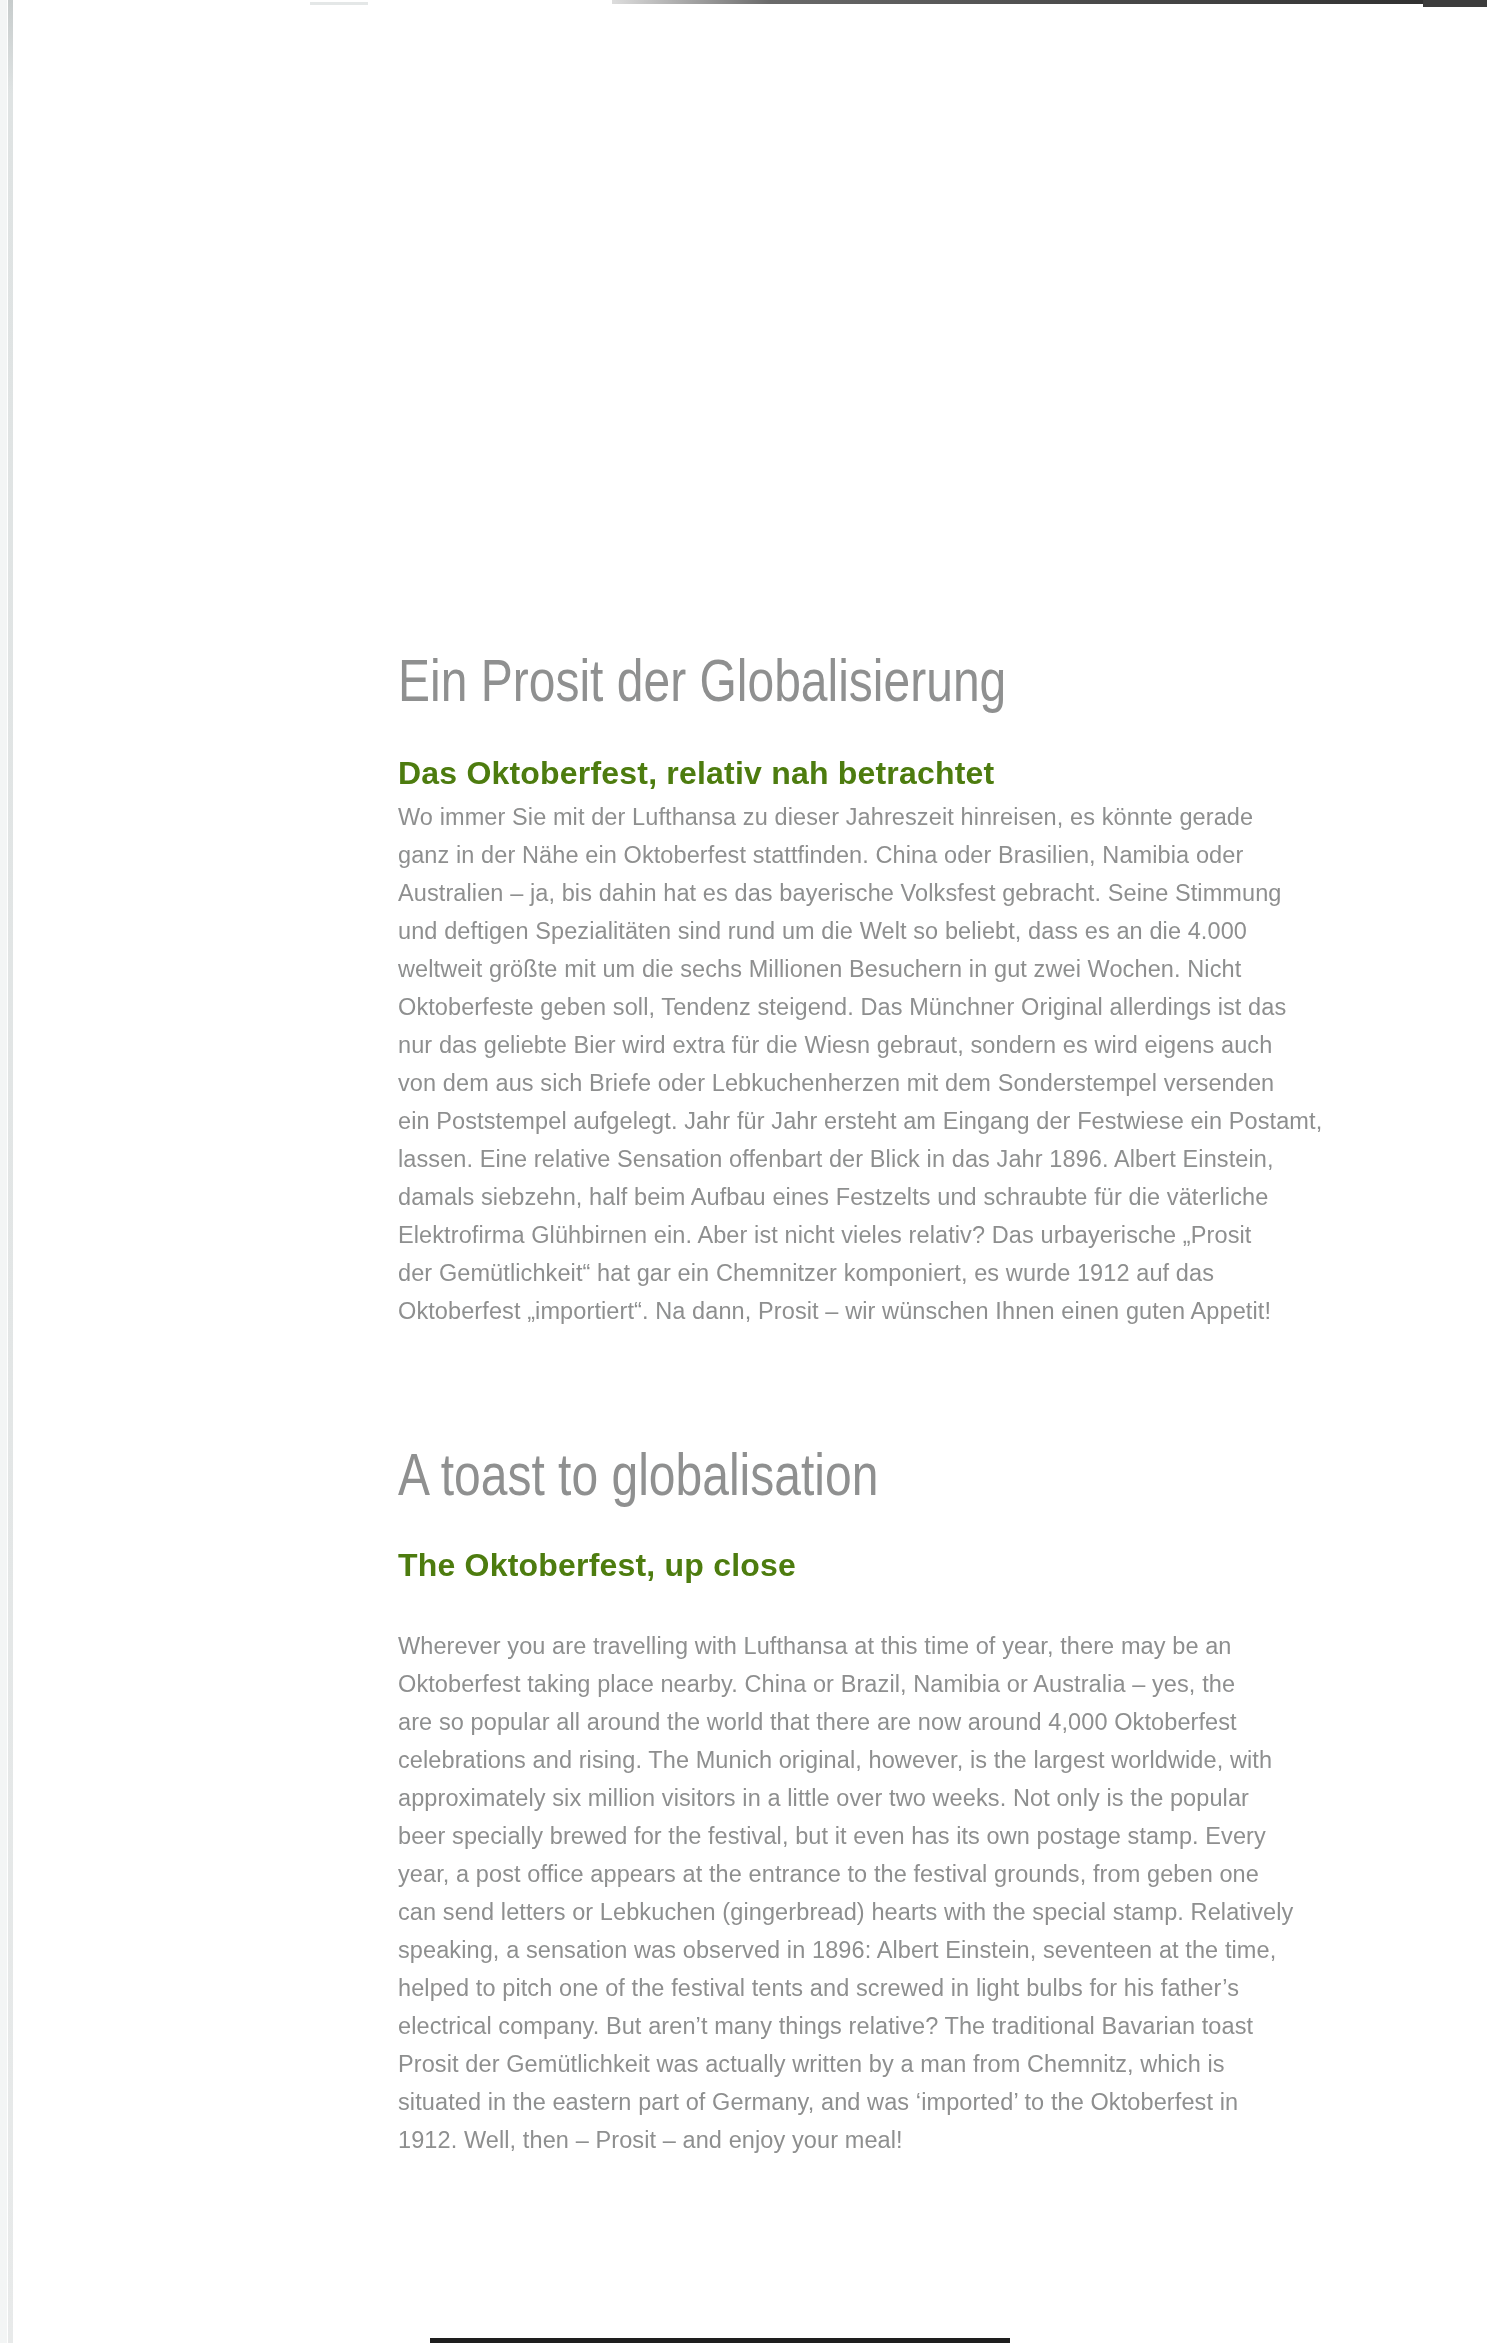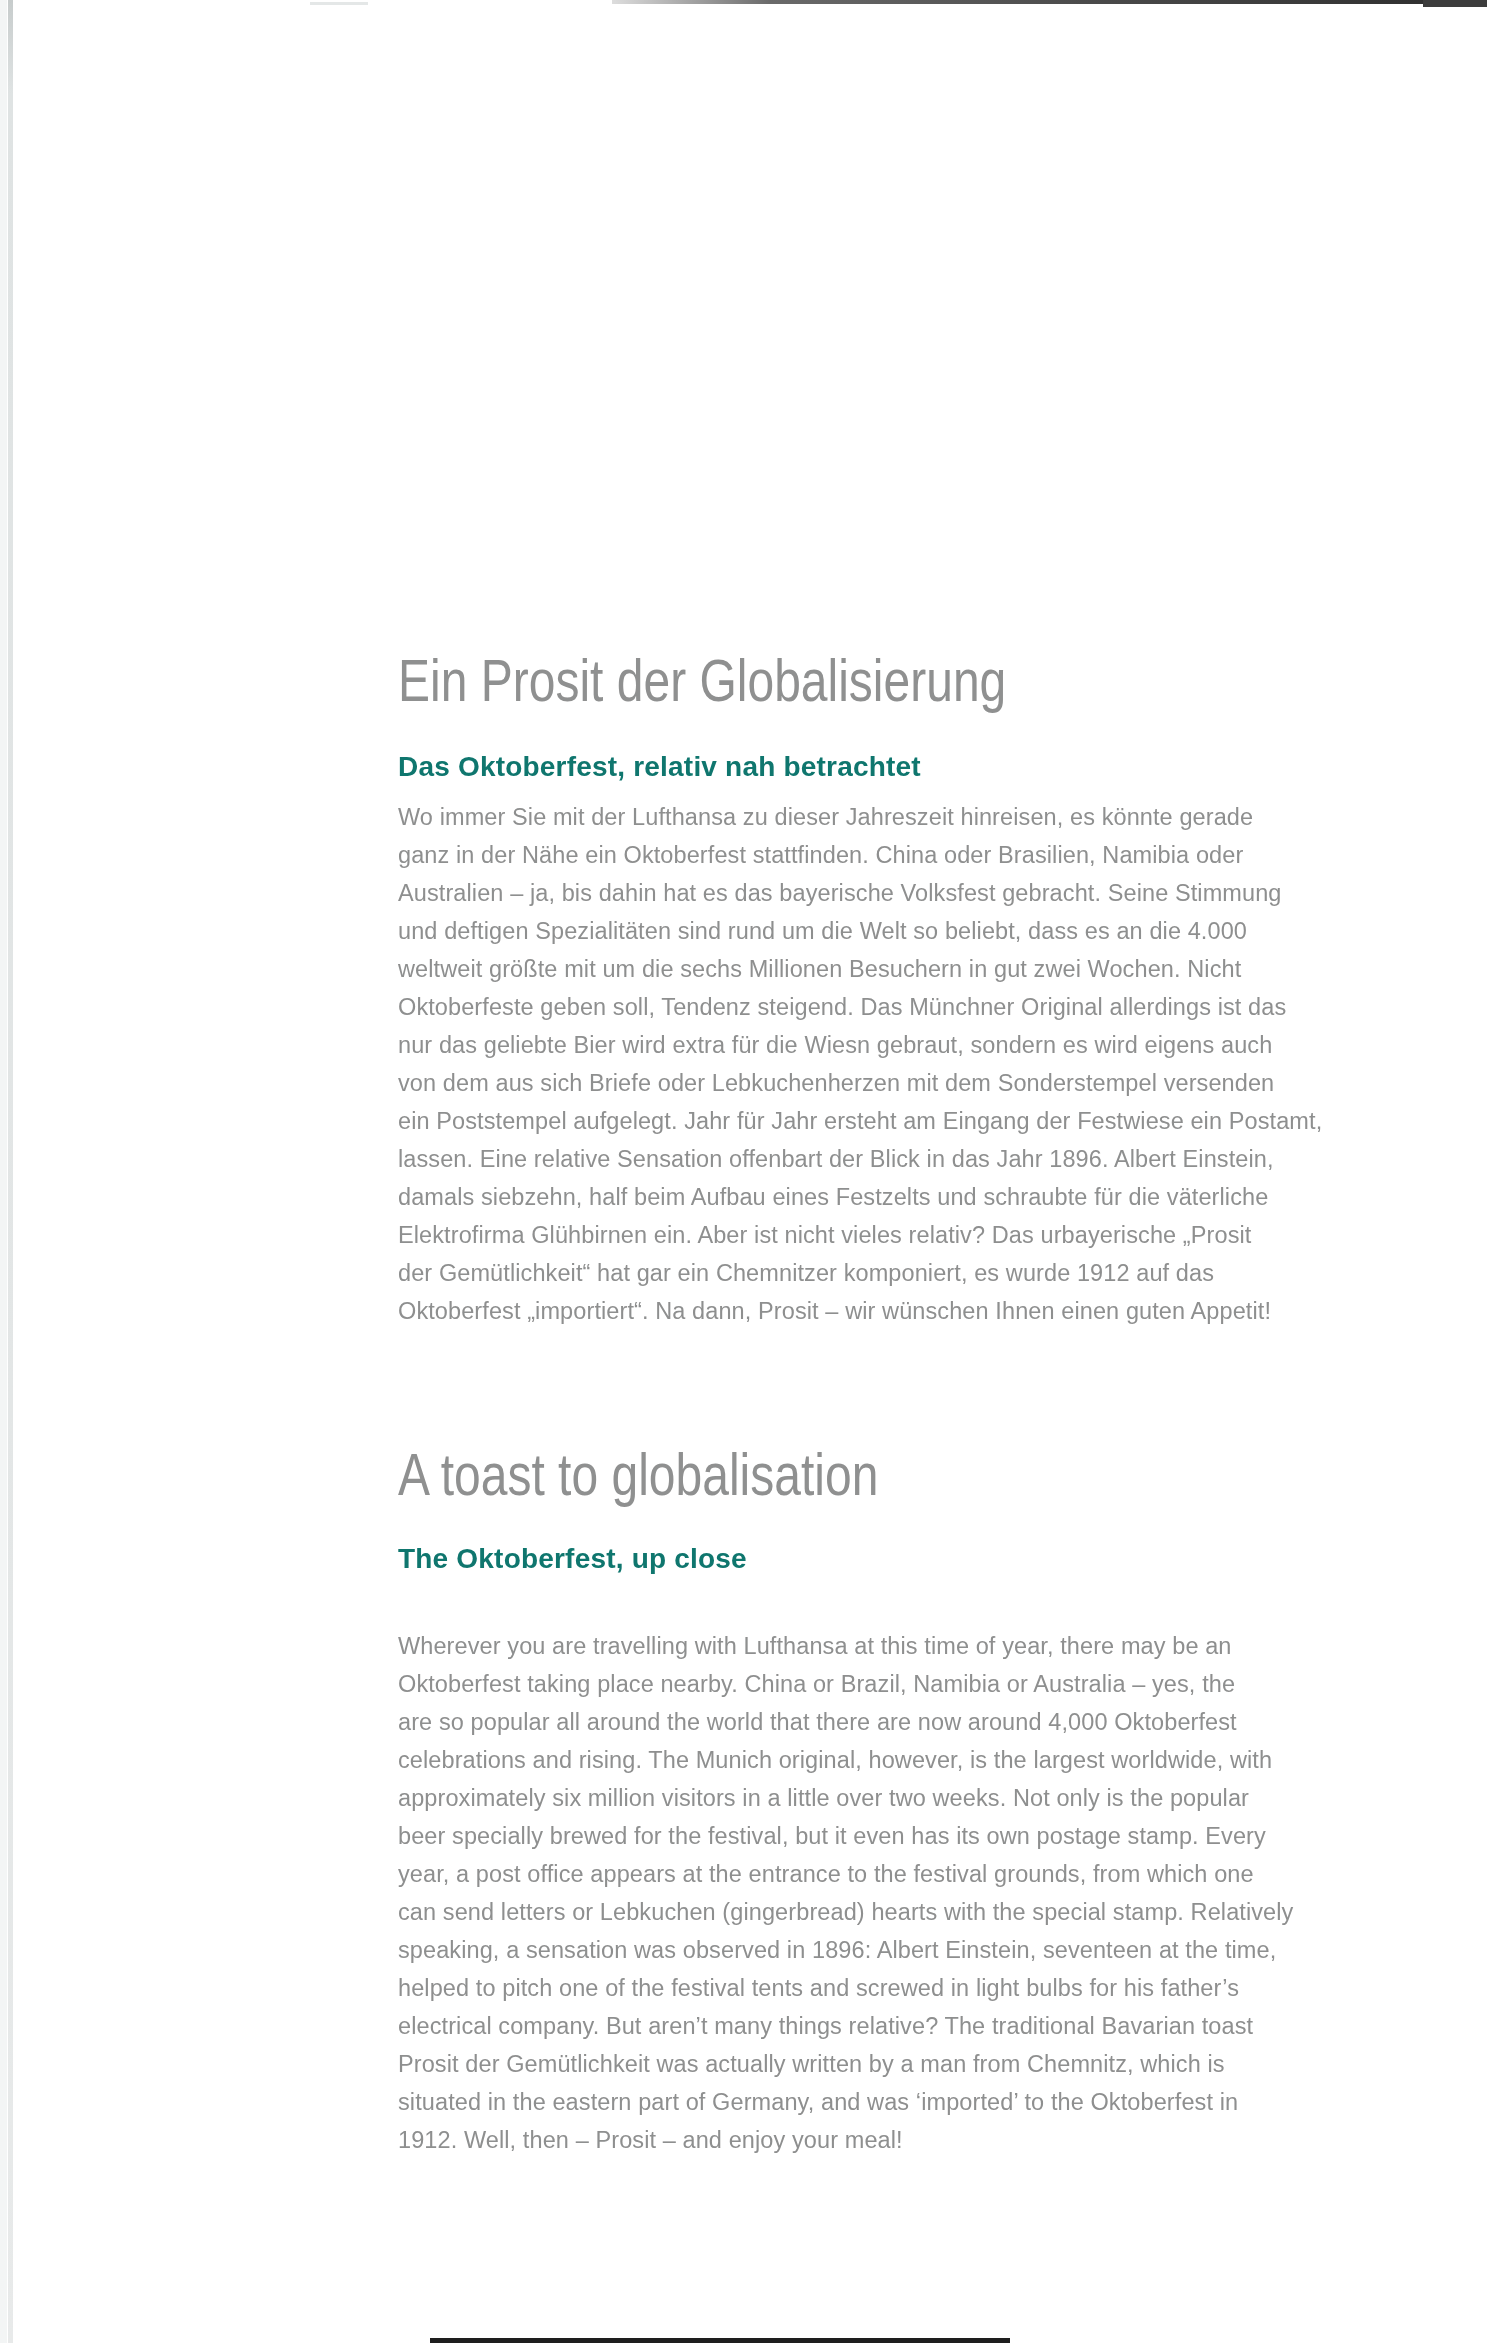--- a/index.html
+++ b/index.html
@@ -62,23 +62,23 @@
     color: #8f9090;
     letter-spacing: 0px;
     transform: scaleX(0.8);
     transform-origin: left top;
     white-space: nowrap;
   }
   .sub-title {
     position: absolute;
     left: 398px;
     width: 900px;
-    font-size: 28px;
+    font-size: 32px;
     font-weight: bold;
-    color: #0f766e;
+    color: #4d7c0f;
     letter-spacing: 0.2px;
   }
   .paragraph {
     position: absolute;
     left: 398px;
     width: 910px;
     font-size: 23.5px;
     color: #8e8f8f;
     letter-spacing: 0.1px;
   }
@@ -130,21 +130,21 @@
 
   <h2 id="english-sub" class="sub-title">The Oktoberfest, up close</h2>
 
   <div id="english-para" class="paragraph">
       <div class="text-line">Wherever you are travelling with Lufthansa at this time of year, there may be an</div>
       <div class="text-line">Oktoberfest taking place nearby. China or Brazil, Namibia or Australia – yes, the</div>
       <div class="text-line">are so popular all around the world that there are now around 4,000 Oktoberfest</div>
       <div class="text-line">celebrations and rising. The Munich original, however, is the largest worldwide, with</div>
       <div class="text-line">approximately six million visitors in a little over two weeks. Not only is the popular</div>
       <div class="text-line">beer specially brewed for the festival, but it even has its own postage stamp. Every</div>
-      <div class="text-line">year, a post office appears at the entrance to the festival grounds, from which one</div>
+      <div class="text-line">year, a post office appears at the entrance to the festival grounds, from geben one</div>
       <div class="text-line">can send letters or Lebkuchen (gingerbread) hearts with the special stamp. Relatively</div>
       <div class="text-line">speaking, a sensation was observed in 1896: Albert Einstein, seventeen at the time,</div>
       <div class="text-line">helped to pitch one of the festival tents and screwed in light bulbs for his father’s</div>
       <div class="text-line">electrical company. But aren’t many things relative? The traditional Bavarian toast</div>
       <div class="text-line">Prosit der Gemütlichkeit was actually written by a man from Chemnitz, which is</div>
       <div class="text-line">situated in the eastern part of Germany, and was ‘imported’ to the Oktoberfest in</div>
       <div class="text-line">1912. Well, then – Prosit – and enjoy your meal!</div>
     </div>
 
 </div>

